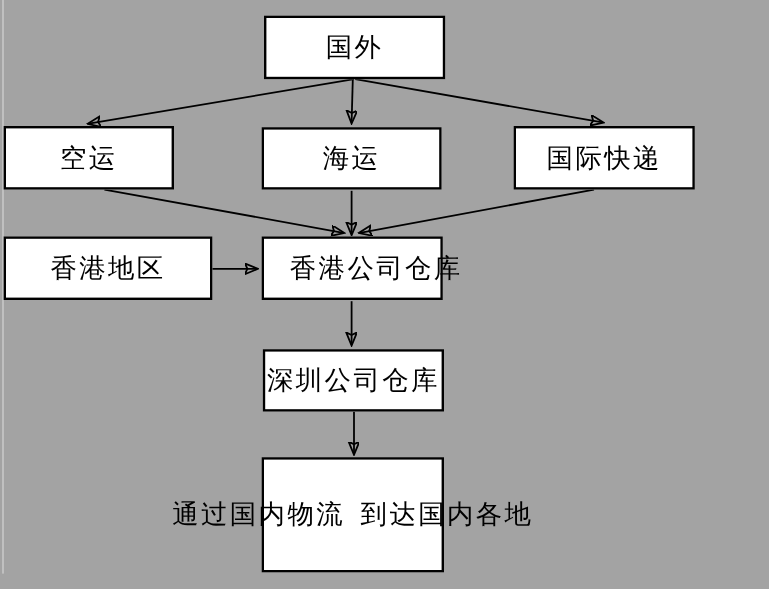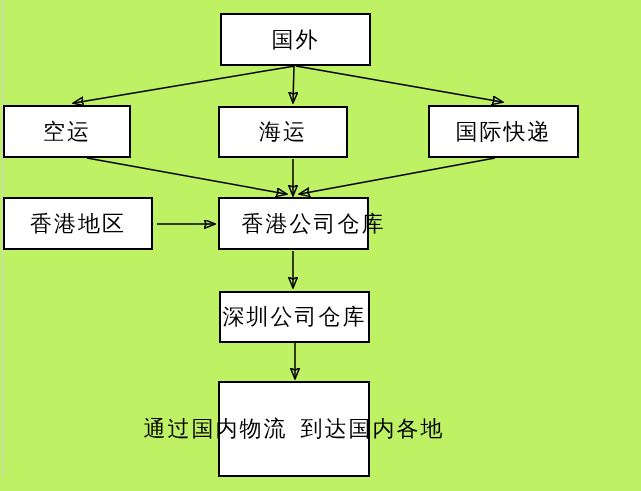--- a/index.html
+++ b/index.html
@@ -4,21 +4,21 @@
 <style>
   html, body {
     margin: 0;
     padding: 0;
     background: #ffffff;
   }
   .stage {
     position: relative;
     width: 641px;
     height: 491px;
-    background: #bef264;
+    background: #a3a3a3;
     font-family: Liberation Serif, serif;
     color: #000000;
     overflow: hidden;
   }
   .page-edge {
     position: absolute;
     left: 2px;
     top: 0;
     width: 1px;
     height: 478px;
@@ -35,24 +35,24 @@
     font-size: 22px;
     letter-spacing: 2px;
     line-height: 1;
     white-space: nowrap;
   }
   .node.two-line {
     flex-direction: row;
     gap: 13px;
   }
   .node-overseas     { left: 220px; top: 13px;  width: 151px; height: 53px; }
-  .node-air          { left: 3px;   top: 105px; width: 128px; height: 53px; }
-  .node-sea          { left: 218px; top: 106px; width: 130px; height: 52px; }
+  .node-air          { left: 3px;   top: 105px; width: 142px; height: 53px; }
+  .node-sea          { left: 218px; top: 106px; width: 150px; height: 52px; }
   .node-express      { left: 428px; top: 105px; width: 151px; height: 53px; }
-  .node-hk-region    { left: 3px;   top: 197px; width: 150px; height: 53px; }
+  .node-hk-region    { left: 3px;   top: 197px; width: 174px; height: 53px; }
   .node-hk-warehouse { left: 218px; top: 197px; width: 151px; height: 53px; padding-left: 40px; }
   .node-sz-warehouse { left: 219px; top: 291px; width: 151px; height: 52px; }
   .node-domestic     { left: 218px; top: 381px; width: 152px; height: 96px; }
   svg.arrows {
     position: absolute;
     left: 0;
     top: 0;
     pointer-events: none;
   }
   svg.arrows path {

